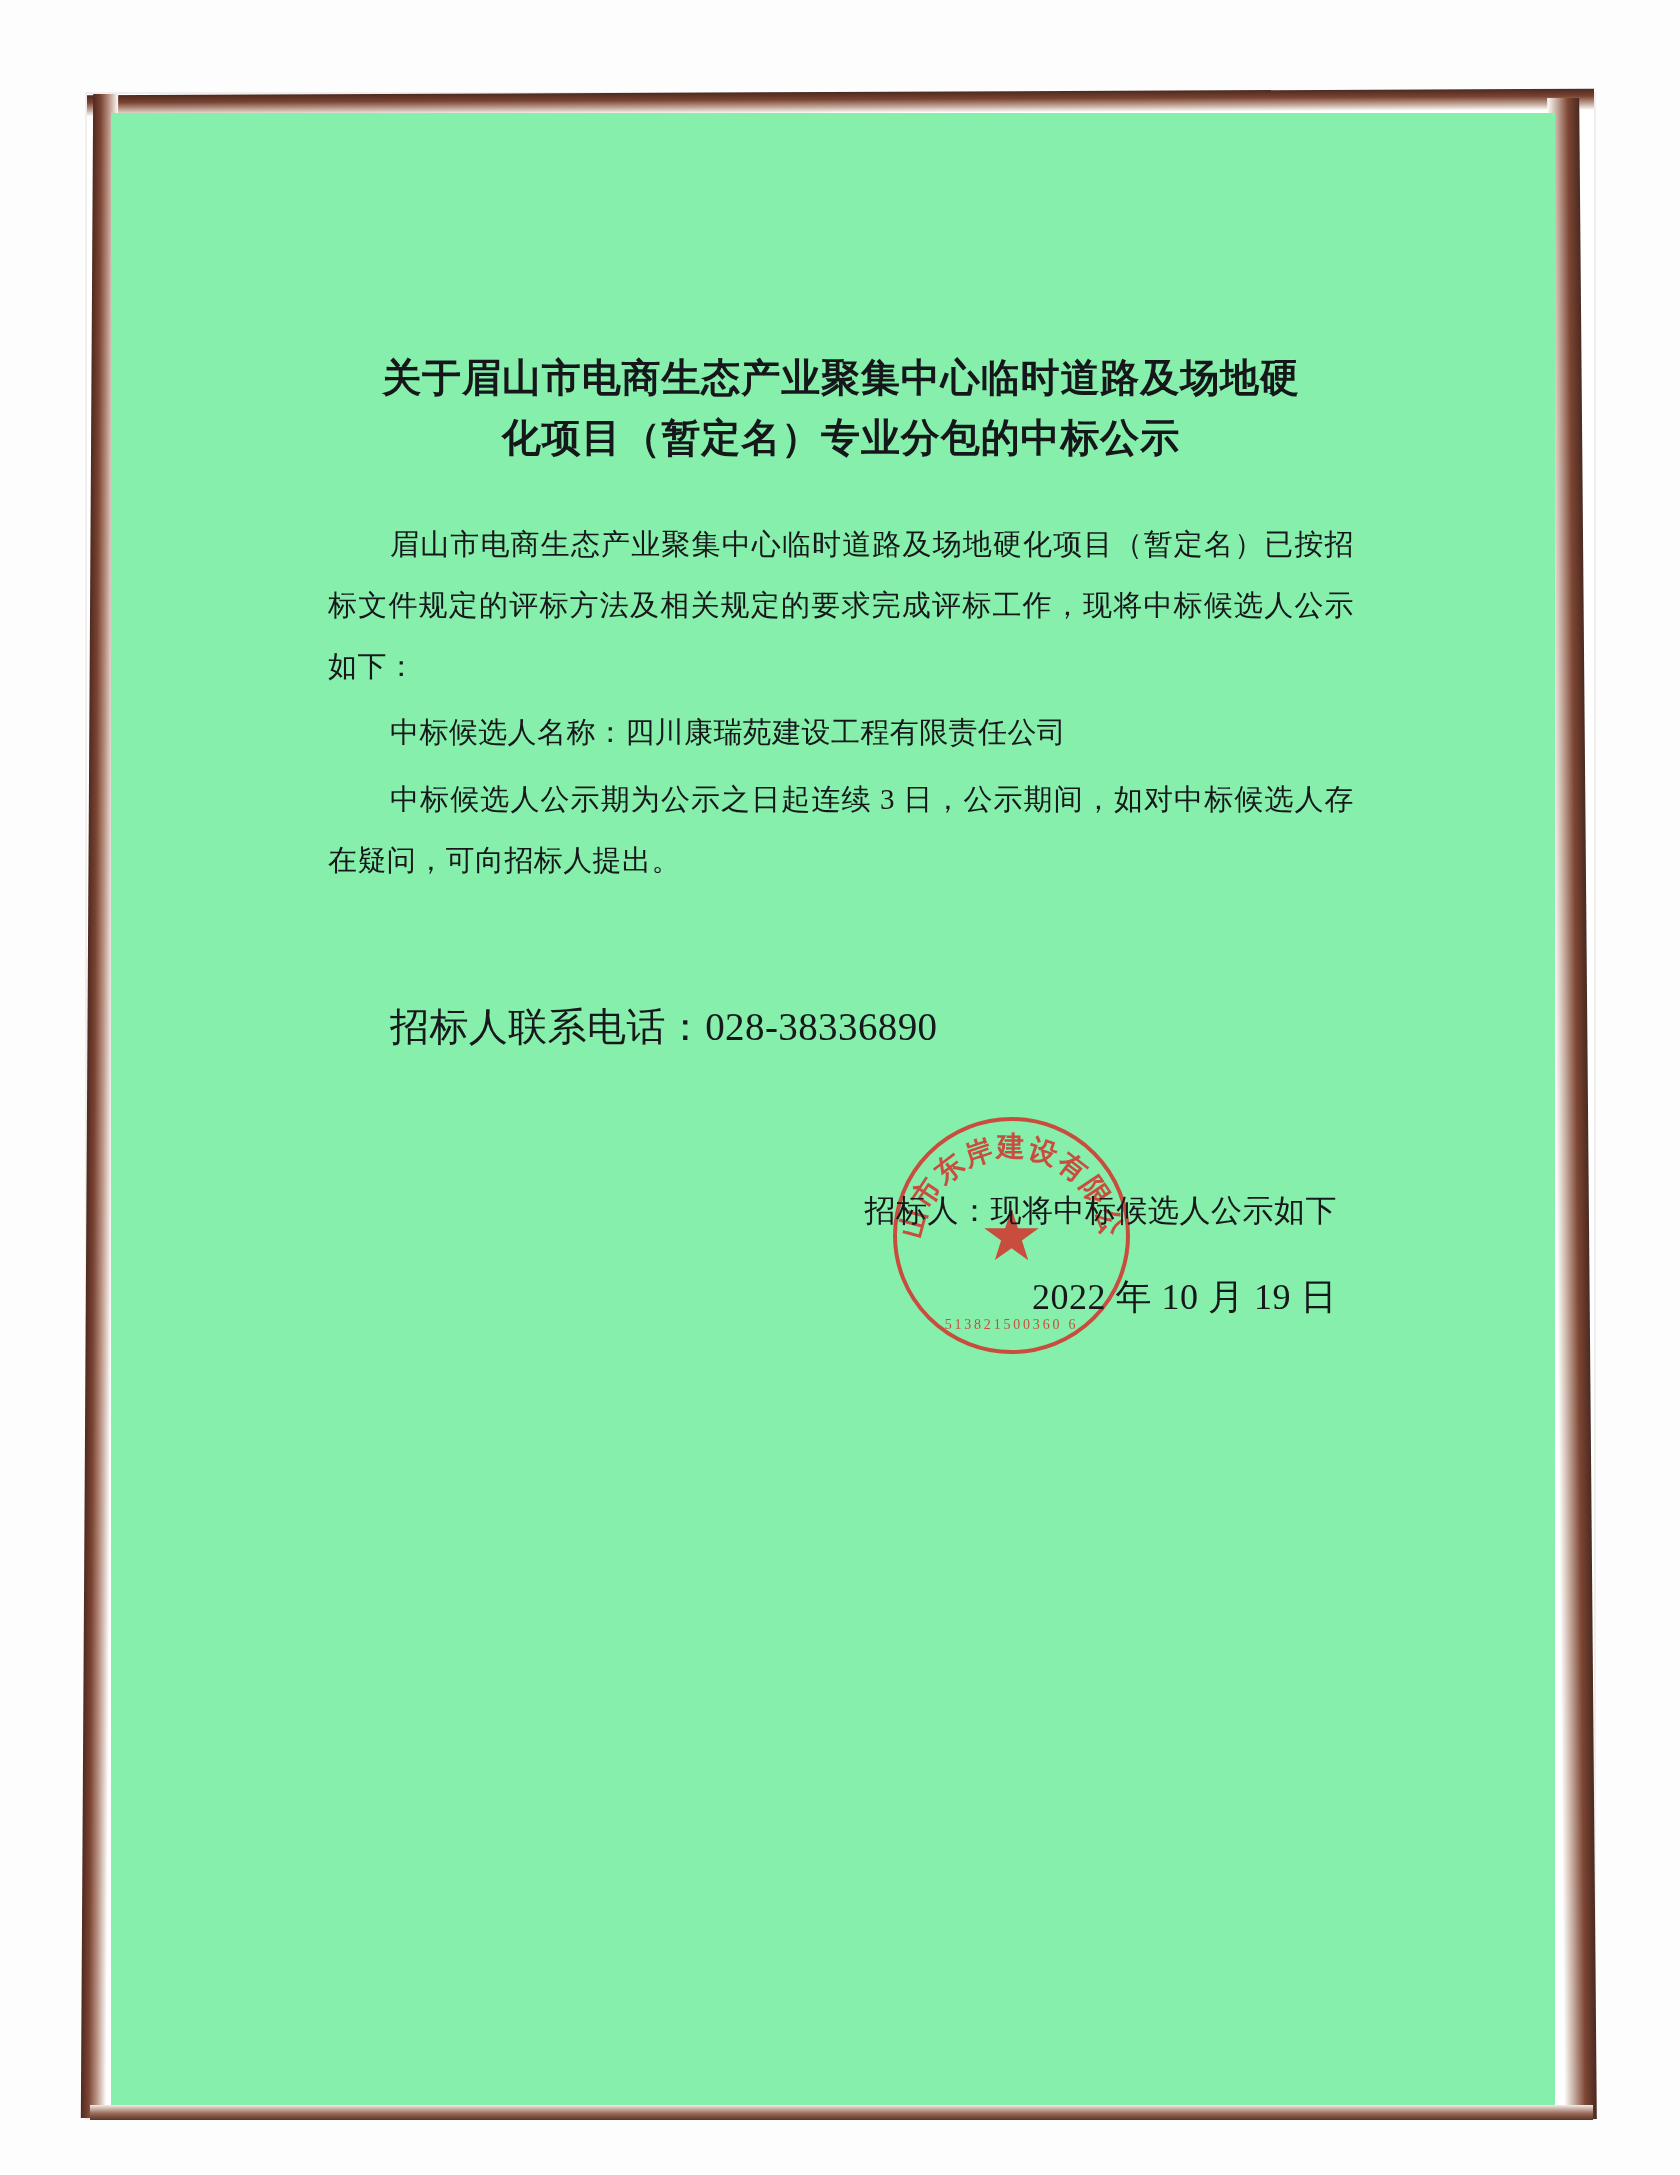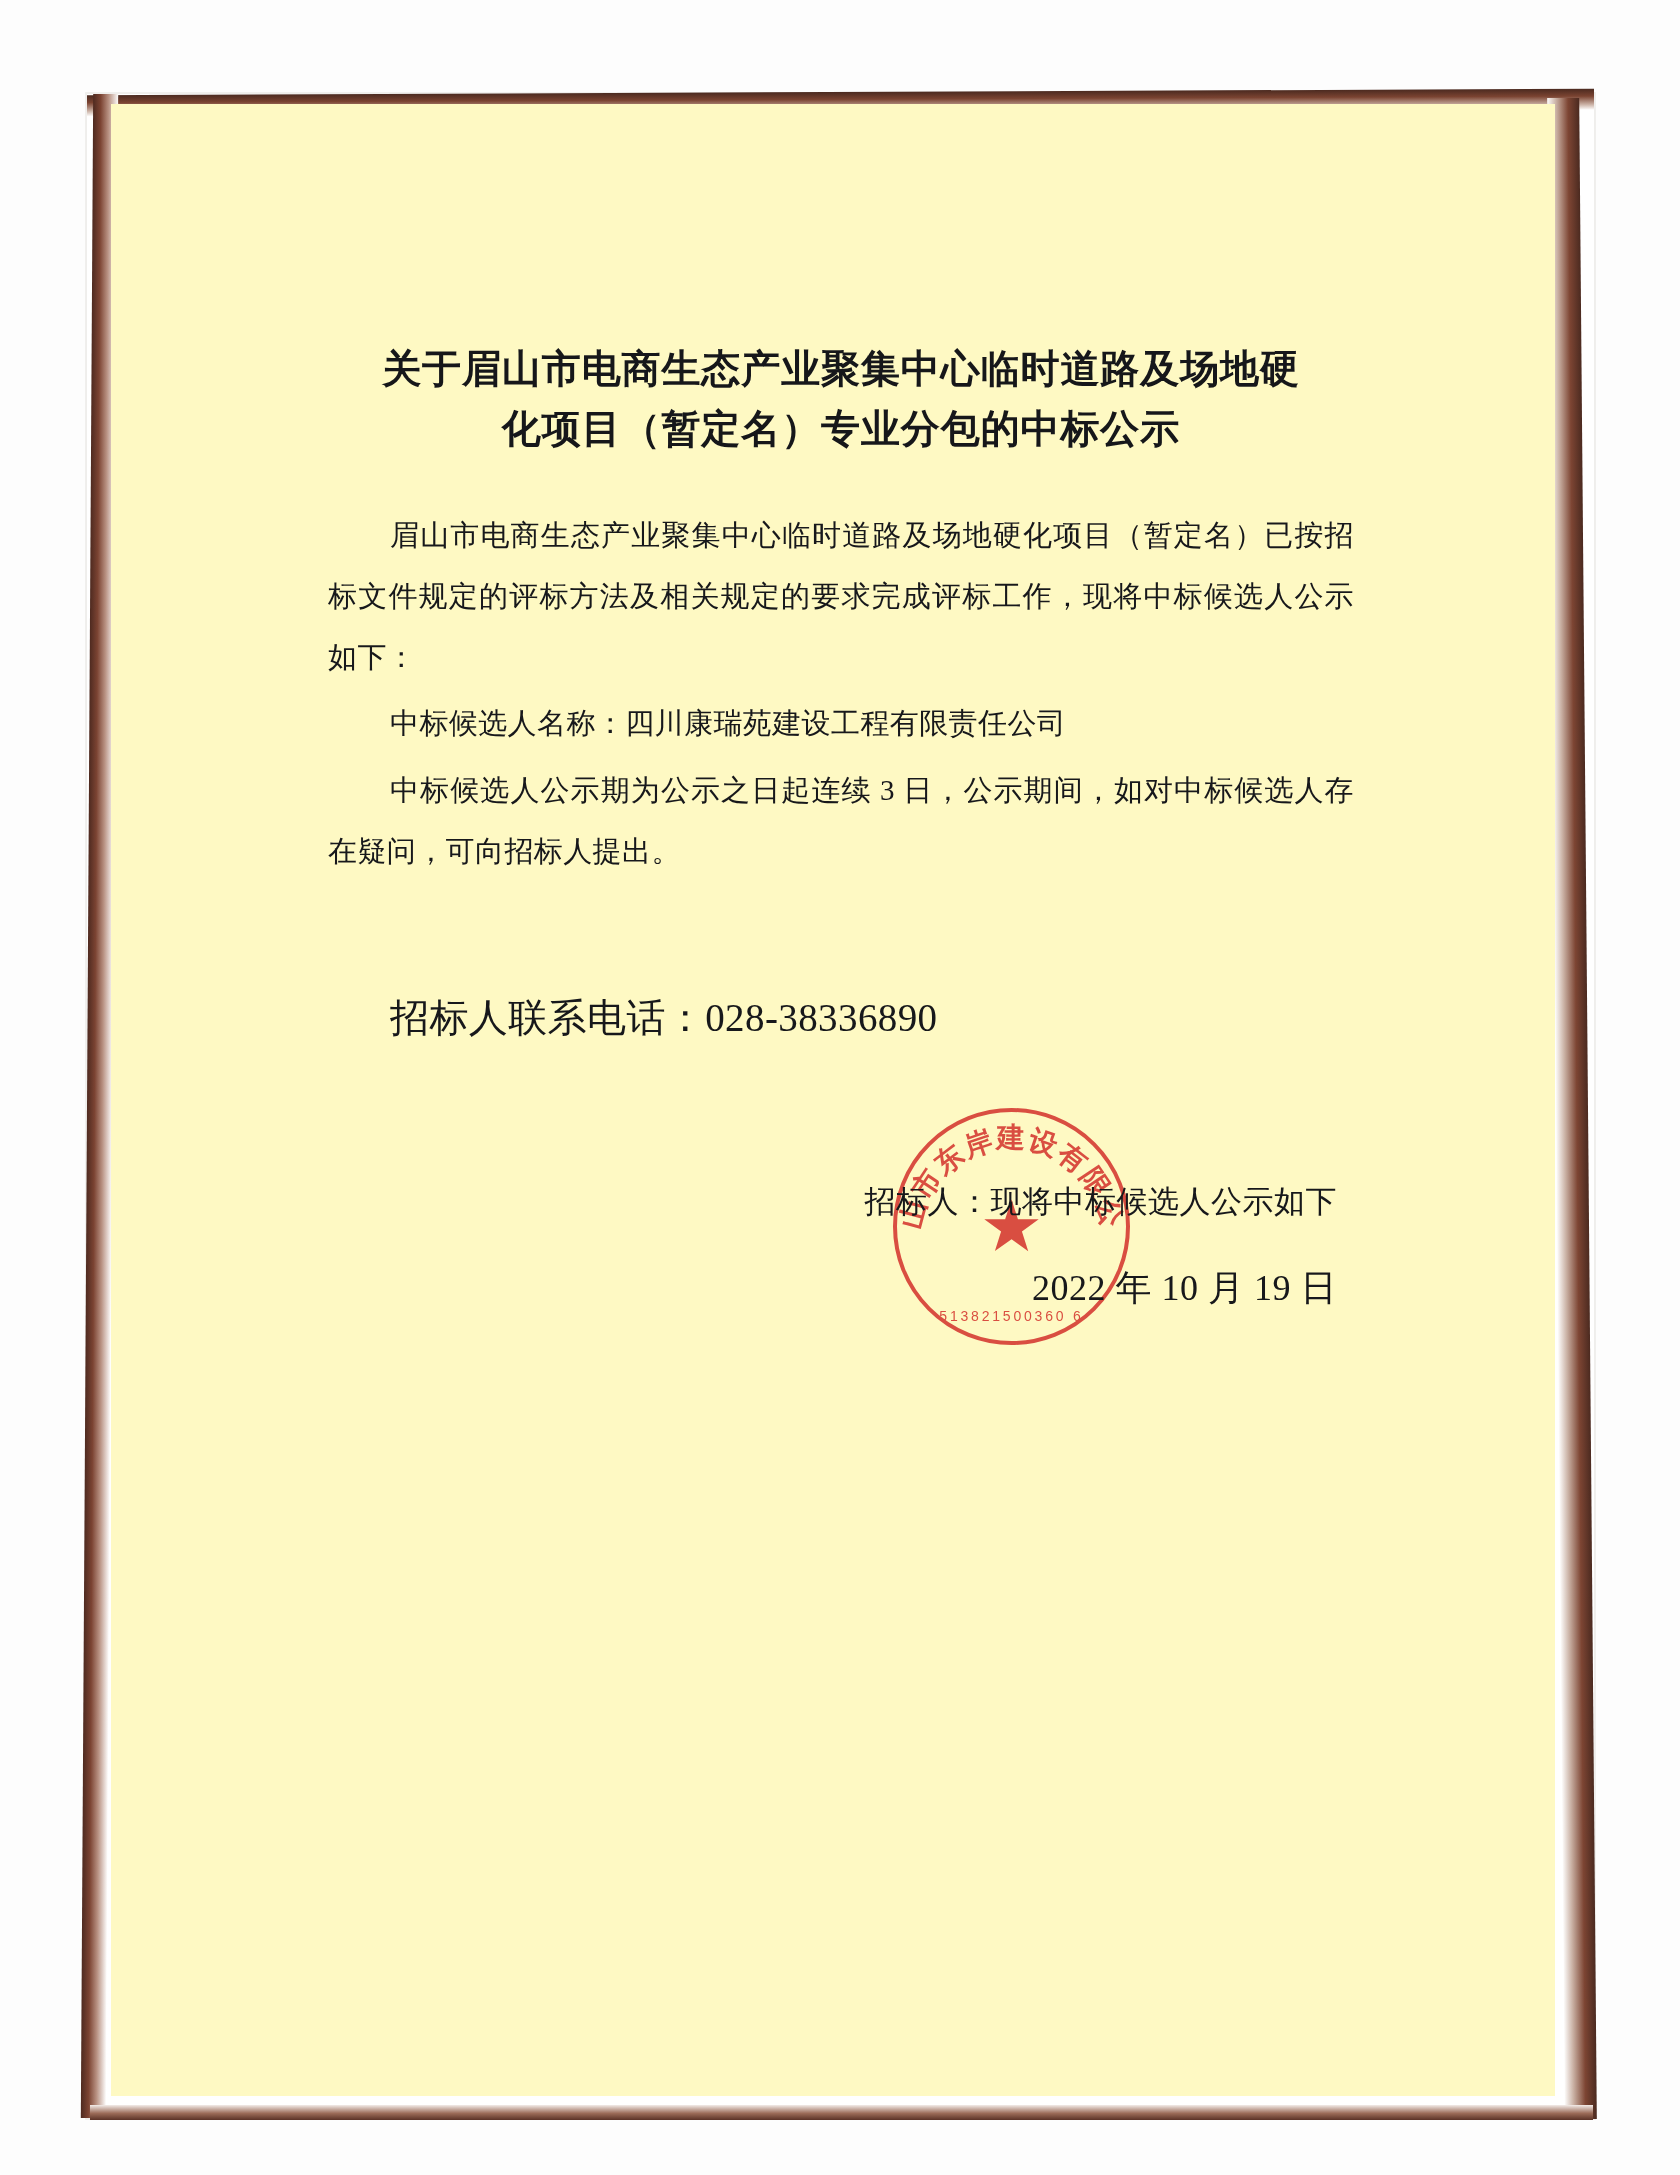--- a/index.html
+++ b/index.html
@@ -65,24 +65,24 @@
     top: 2105px;
     width: 1503px;
     height: 15px;
     background: linear-gradient(0deg, #5b3327 0%, #9c6c59 45%, #f2ece9 100%);
   }
 
   
   .page {
     position: absolute;
     left: 111px;
-    top: 104px;
+    top: 113px;
     width: 1444px;
     height: 1992px;
-    background: #fef9c3;
+    background: #86efac;
   }
 
   .content {
     position: absolute;
     left: 217px;
     top: 235px;
     width: 1026px;
   }
 
   .doc-title {
@@ -179,21 +179,21 @@
   }
   .seal-bottom-text {
     position: absolute;
     left: 0;
     right: 0;
     bottom: 21px;
     text-align: center;
     color: #d4332c;
     font-size: 14px;
     letter-spacing: 2.8px;
-    font-family: Liberation Sans, sans-serif;
+    font-family: Liberation Serif, serif;
   }
   .seal svg text {
     fill: #d4332c;
     font-family: "Liberation Serif", serif;
     font-size: 30px;
     font-weight: 700;
     letter-spacing: 2px;
   }
 </style>
 </head>

